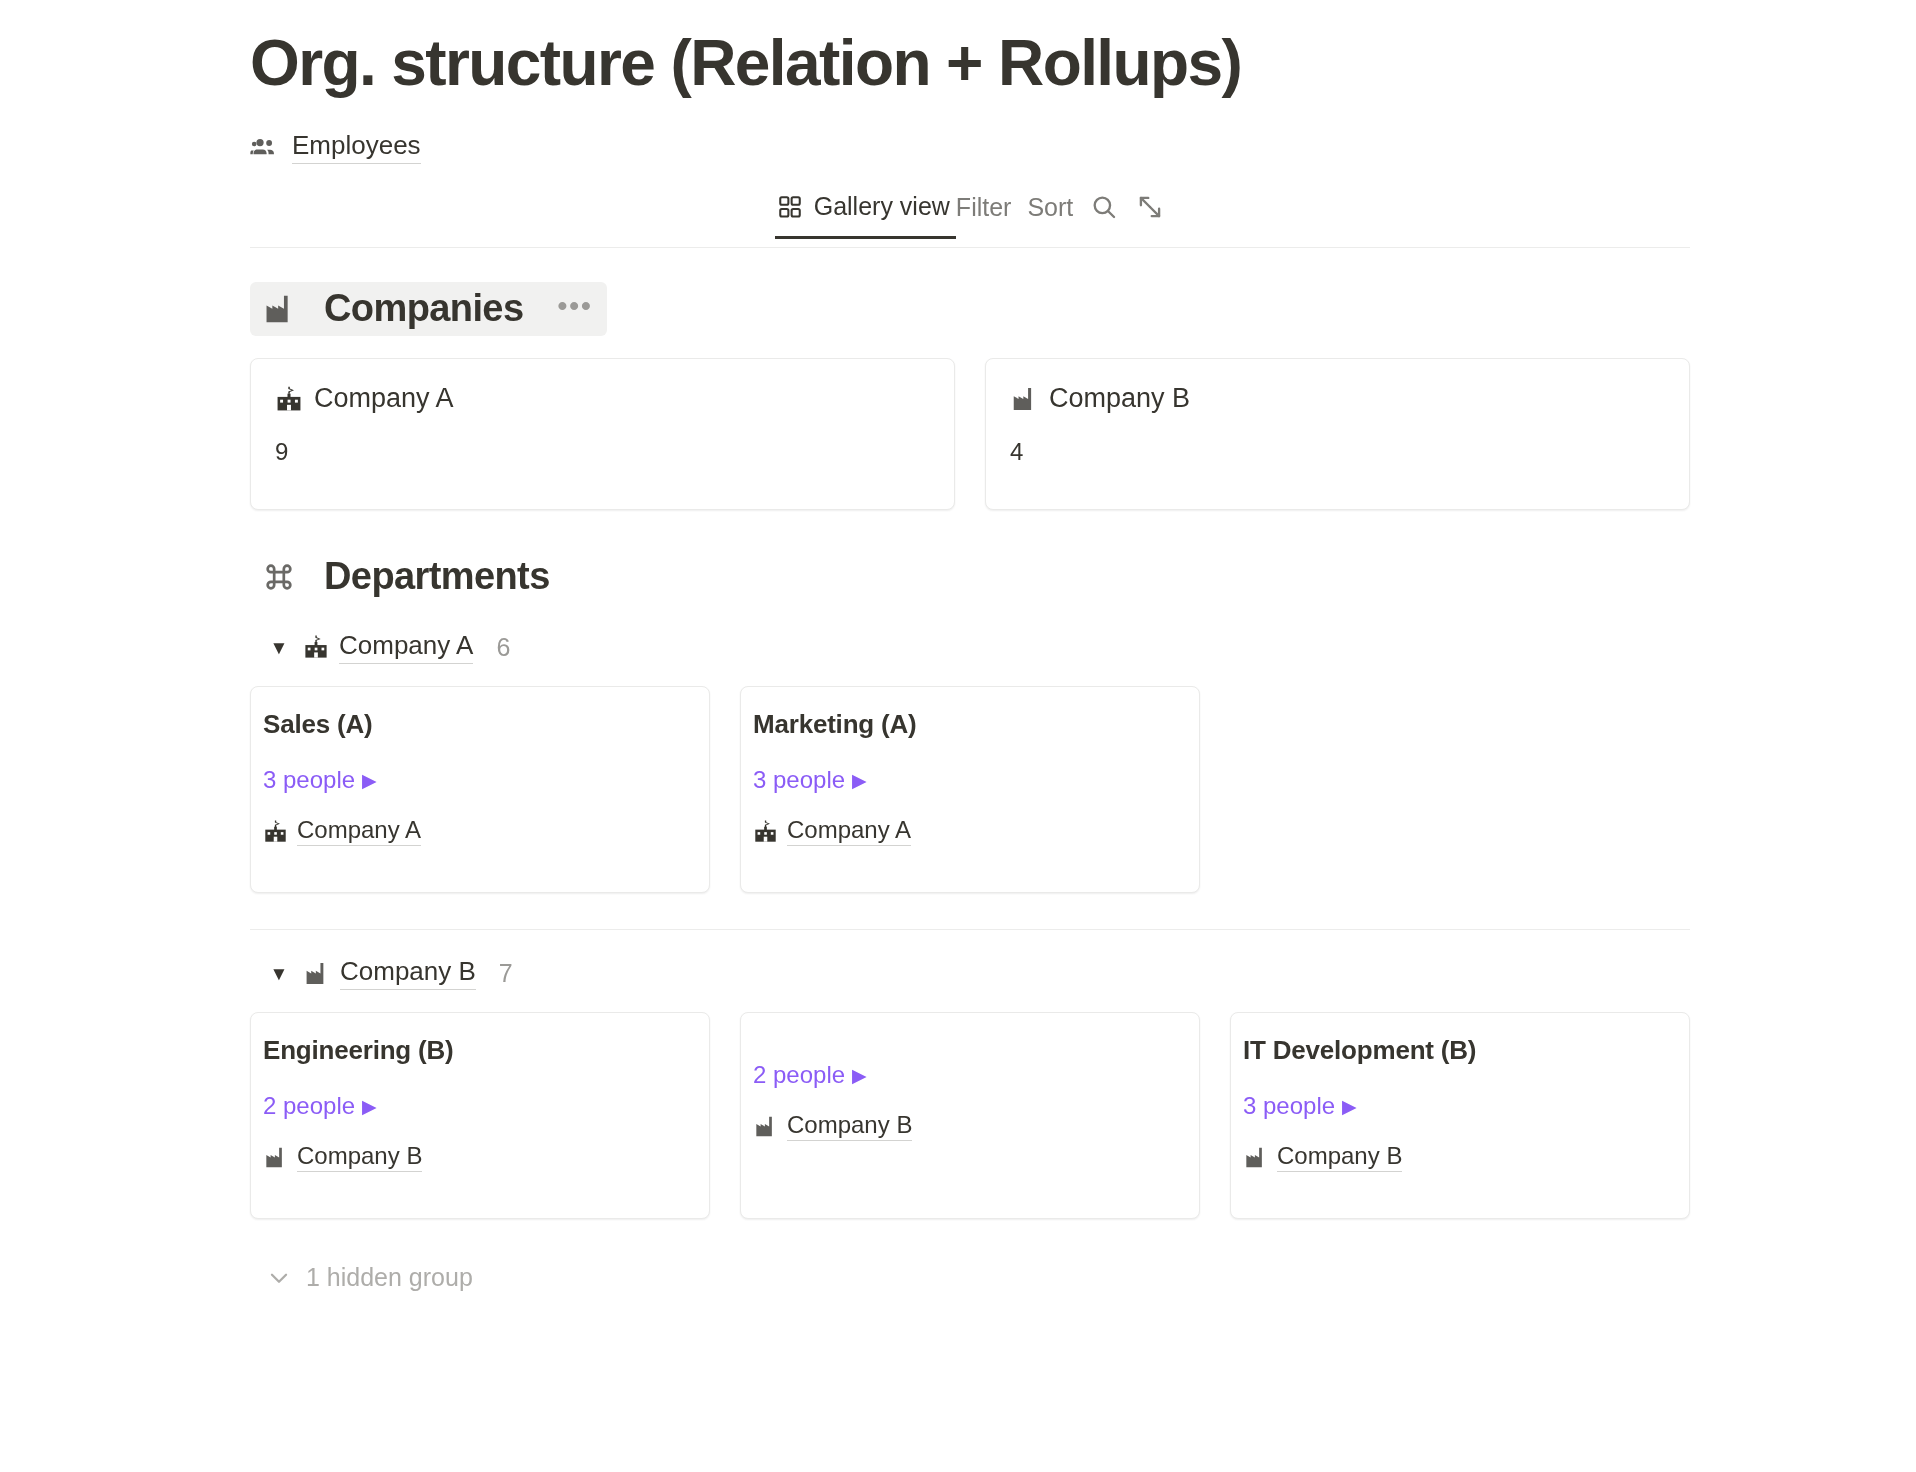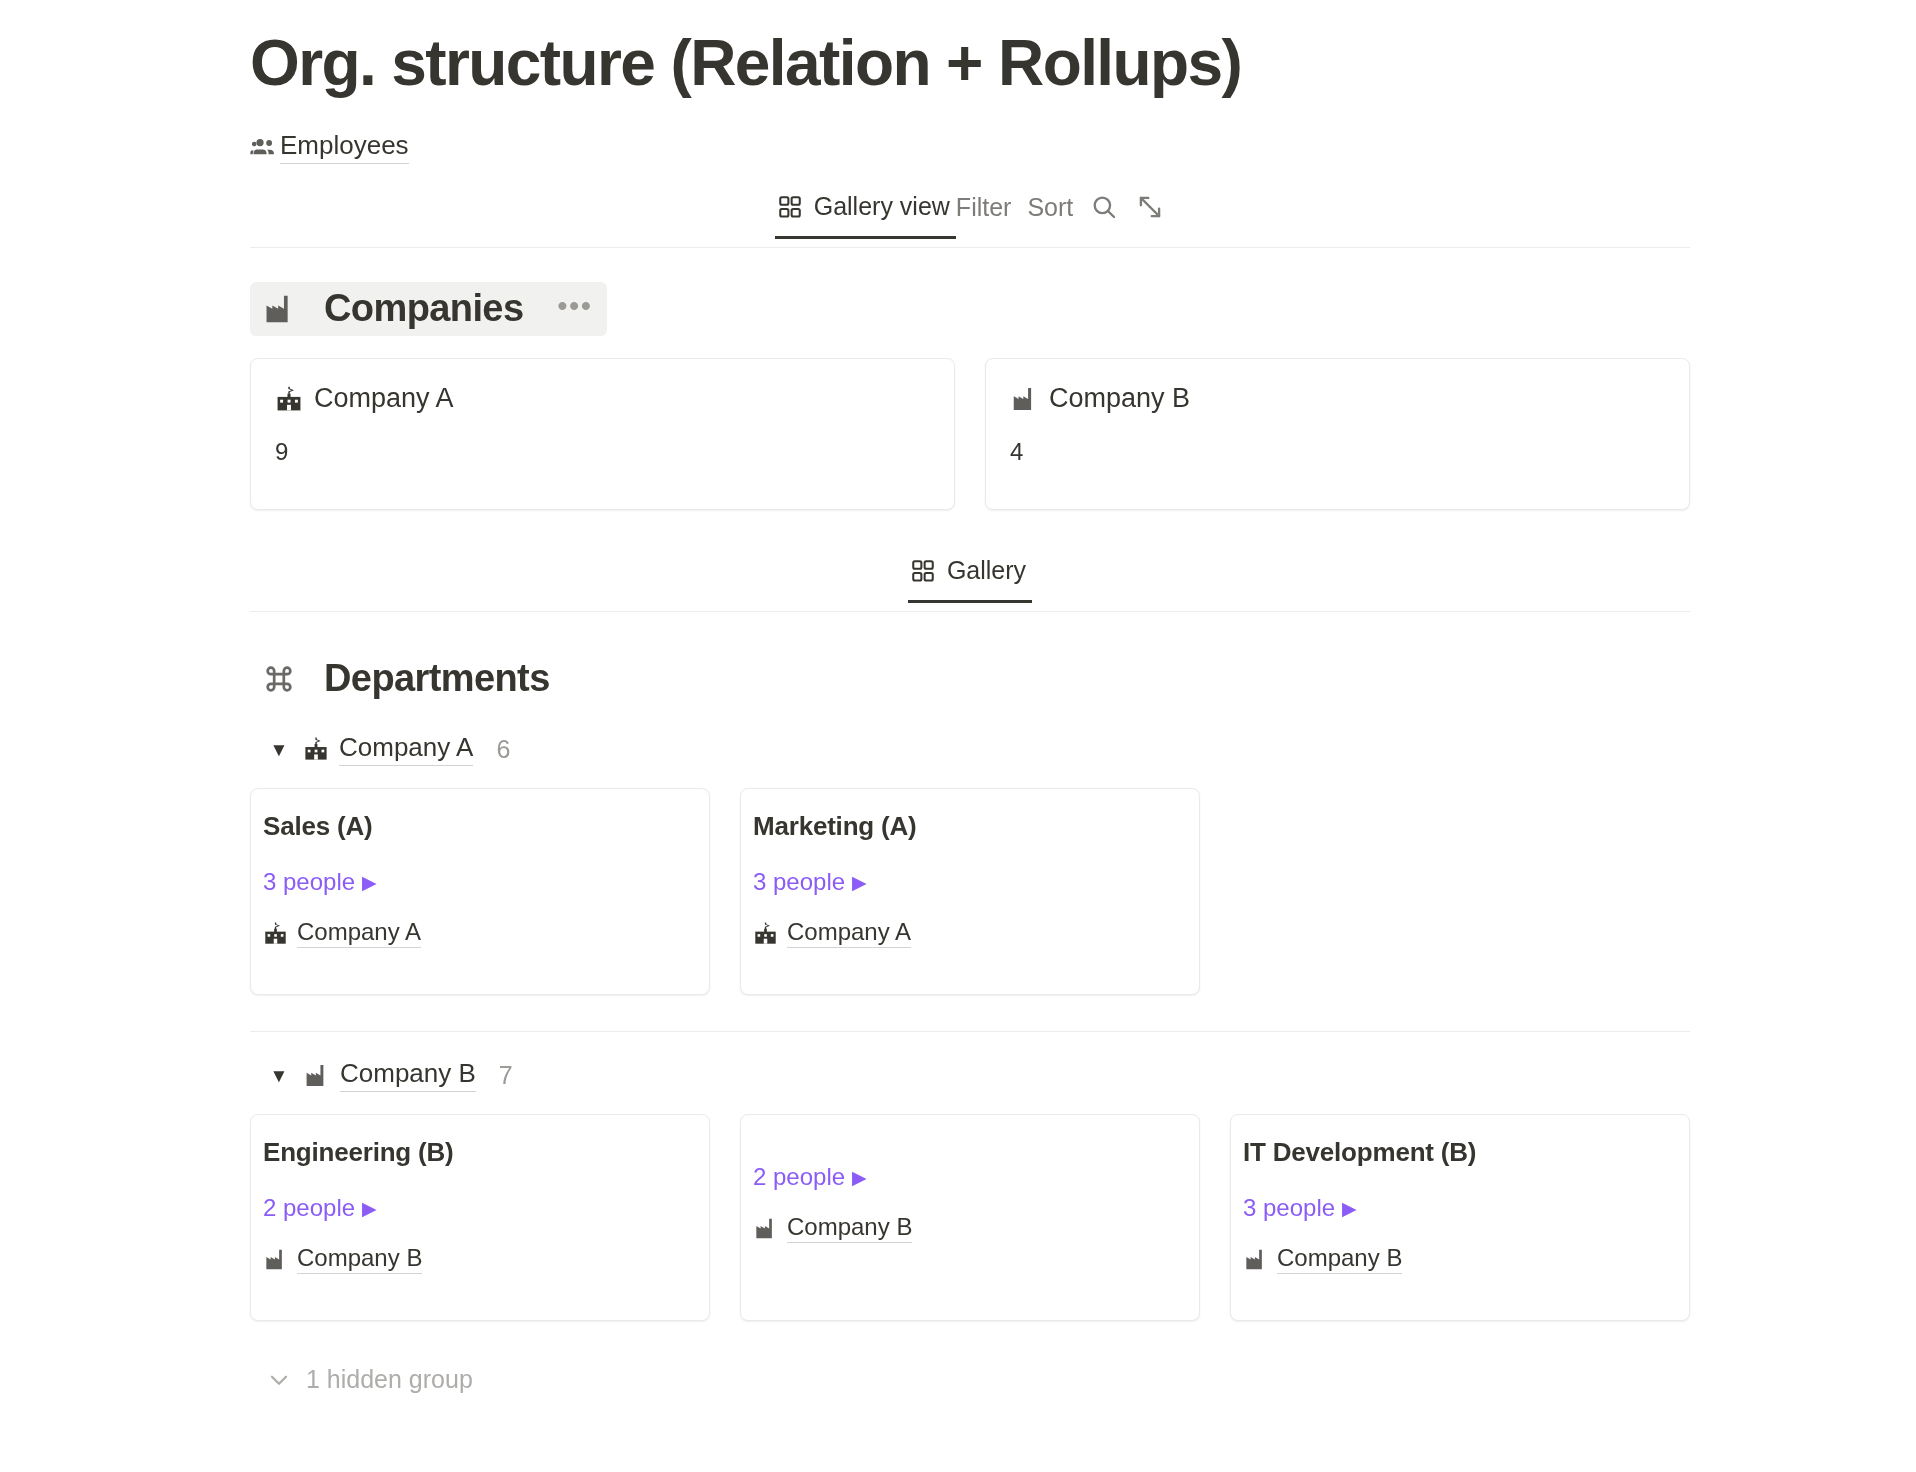--- a/index.html
+++ b/index.html
@@ -41,21 +41,21 @@
   
   .source-row {
     display: flex;
     align-items: center;
     gap: 9px;
     margin-top: 32px;
   }
   .source-link {
     display: inline-flex;
     align-items: center;
-    gap: 2px;
+    gap: 14px;
     font-size: 26px;
     font-weight: 400;
     color: #37352f;
     cursor: pointer;
   }
   .source-link .lbl {
     border-bottom: 1.5px solid rgba(55,53,47,0.22);
     padding-bottom: 2px;
   }
 
@@ -361,36 +361,20 @@
               </svg>
             </span>
             <span>Company B</span>
           </div>
           <div class="card-count">4</div>
         </div>
 
       </div>
     </div>
 
-    <div class="viewbar sp-gallerybar">
-      <div class="view-tabs">
-        <span class="view-tab active">
-          <span class="icon">
-            <svg width="26" height="26" viewBox="0 0 24 24" fill="none" stroke="#37352f" stroke-width="1.9">
-              <rect x="3" y="3" width="7.5" height="7" rx="1.4"></rect>
-              <rect x="13.5" y="3" width="7.5" height="7" rx="1.4"></rect>
-              <rect x="3" y="13.8" width="7.5" height="7" rx="1.4"></rect>
-              <rect x="13.5" y="13.8" width="7.5" height="7" rx="1.4"></rect>
-            </svg>
-          </span>
-          <span>Gallery</span>
-        </span>
-      </div>
-      <div class="viewbar-actions"></div>
-    </div>
 
     <div class="sp-departments">
       <div class="db-heading">
         <span class="icon">
           <svg width="34" height="34" viewBox="0 0 24 24" fill="none" stroke="#6a6966" stroke-width="1.9" stroke-linecap="round" stroke-linejoin="round">
             <path d="M8.6 8.6H6.3a2.3 2.3 0 1 1 2.3-2.3v11.4a2.3 2.3 0 1 1-2.3-2.3h11.4a2.3 2.3 0 1 1-2.3 2.3V6.3a2.3 2.3 0 1 1 2.3 2.3H8.6z"></path>
           </svg>
         </span>
         <span>Departments</span>
       </div>

